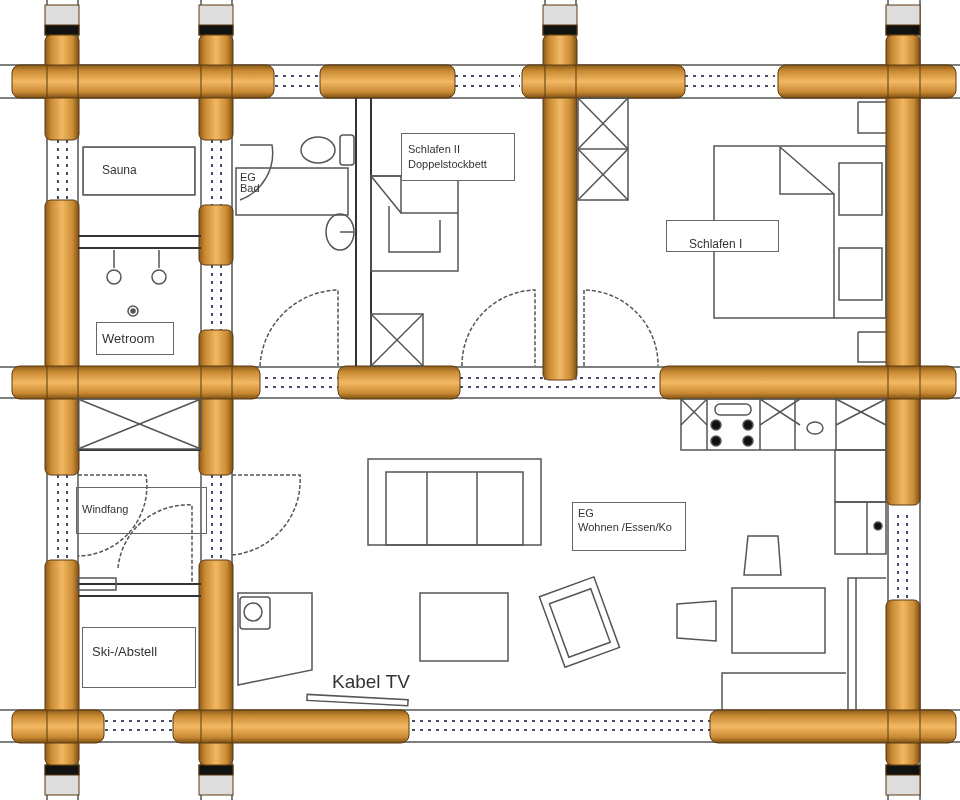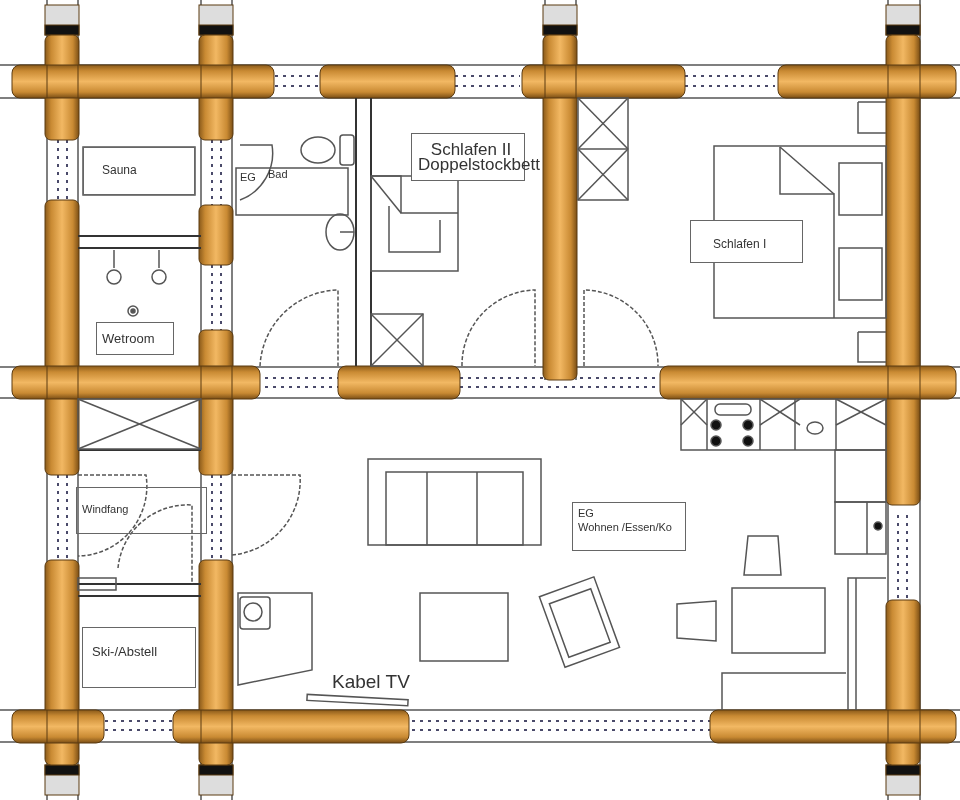--- a/index.html
+++ b/index.html
@@ -280,29 +280,29 @@
     <line x1="856" y1="578" x2="856" y2="710"></line>
   </g>
 </svg>
 
 <div class="lbl" style="left:83px; top:147px; width:112px; height:48px; padding:15px 0 16px 18px;">
   <span>Sauna</span>
 </div>
 
 <div class="lbl" style="left:236px; top:168px; width:0; height:0; border:none; background:transparent; font-size:11px; line-height:12px;">
   <span style="position:absolute;left:4px;top:3px;">EG</span>
-  <span style="position:absolute;left:4px;top:0;margin-left:28px;">Bad</span>
-</div>
-
-<div class="lbl" style="left:411px; top:133px; width:114px; height:48px; padding:8px 0 0 6px; font-size:17px;text-align:center;">
+  <span style="position:absolute;left:4px;top:14px;">Bad</span>
+</div>
+
+<div class="lbl" style="left:401px; top:133px; width:114px; height:48px; padding:8px 0 0 6px; font-size:11px;">
   <span>Schlafen II</span>
   <span>Doppelstockbett</span>
 </div>
 
-<div class="lbl" style="left:666px; top:220px; width:113px; height:43px; padding:16px 12px 0 22px;margin-left:24px;">
+<div class="lbl" style="left:666px; top:220px; width:113px; height:32px; padding:16px 12px 0 22px;">
   <span>Schlafen I</span>
 </div>
 
 <div class="lbl" style="left:96px; top:322px; width:78px; height:33px; padding:8px 0 0 5px; font-size:13px;">
   <span>Wetroom</span>
 </div>
 
 <div class="lbl" style="left:76px; top:487px; width:131px; height:47px; padding:14px 0 0 5px; font-size:11px; background:transparent;">
   <span>Windfang</span>
 </div>

